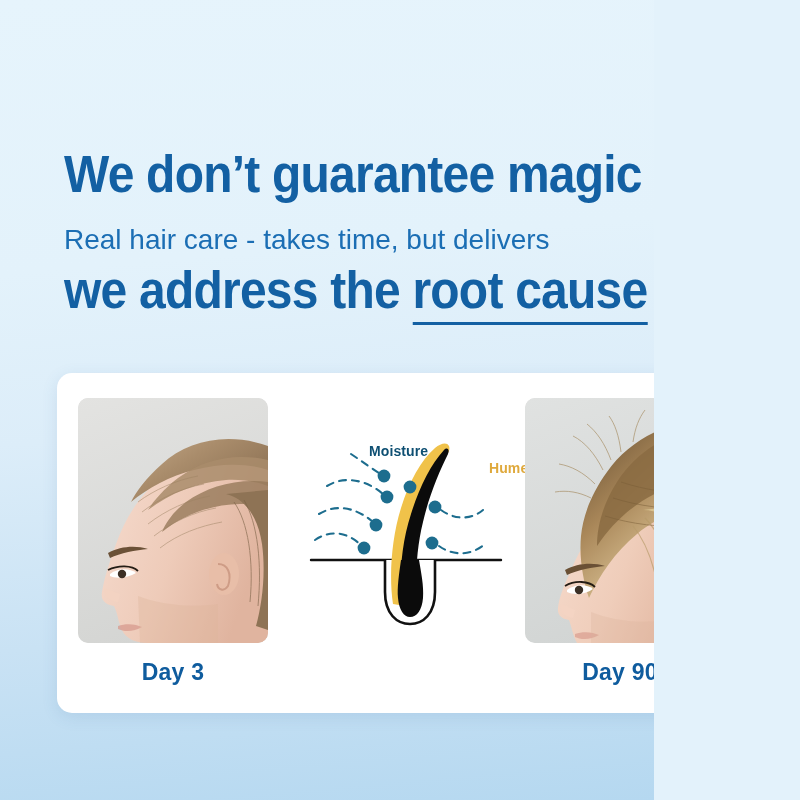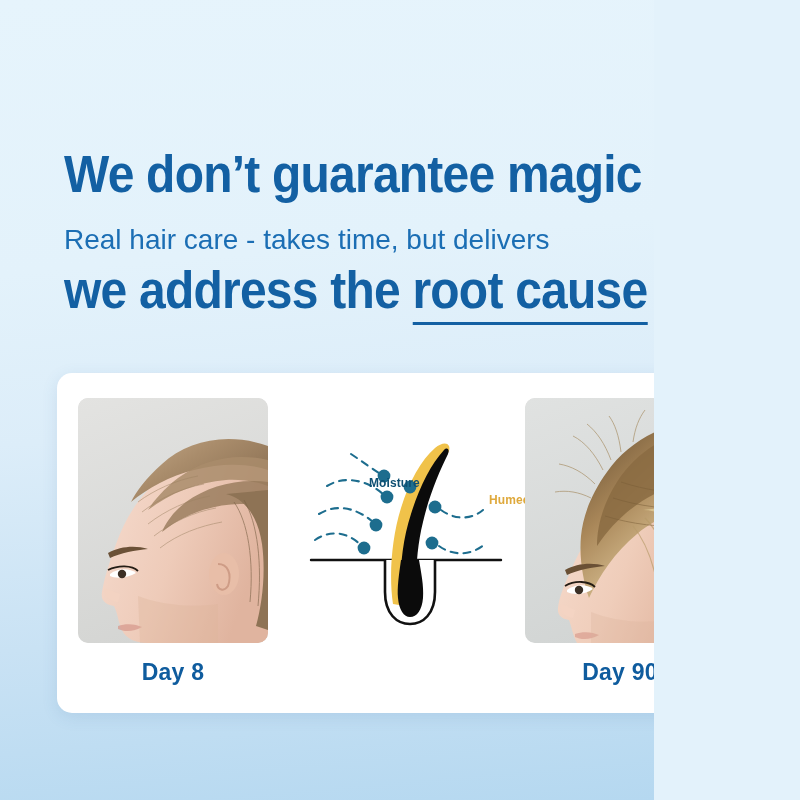--- a/index.html
+++ b/index.html
@@ -102,25 +102,24 @@
     position: absolute;
     left: 232px;
     top: 55px;
     width: 242px;
     height: 200px;
   }
   .diagram svg { display: block; width: 242px; height: 200px; }
 
   .diag-label {
     position: absolute;
-    font-size: 12px;
+    font-size: 14px;
     font-weight: bold;
     letter-spacing: 0.1px;
     white-space: nowrap;
-    margin-top: 33px;
   }
   .label-moisture {
     left: 80px;
     top: 15px;
     color: #0E4F72;
   }
   .label-humectants {
     left: 200px;
     top: 32px;
     color: #DFA93C;
@@ -214,21 +213,21 @@
             <circle cx="44" cy="176" r="4.2" fill="#3C3026"></circle>
             <path d="M30 172 C 40 167, 54 167, 60 173" stroke="#241C14" stroke-width="1.8" fill="none"></path>
 
             <ellipse cx="146" cy="176" rx="15" ry="21" fill="#E8BEA8"></ellipse>
             <path d="M140 166 C 150 166, 154 176, 150 188 C 146 194, 140 192, 139 186" fill="none" stroke="#CE9C86" stroke-width="2"></path>
 
             <path d="M60 198 C 80 206, 110 210, 140 206 L 140 245 L 62 245 Z" fill="#DDB49C" opacity="0.35"></path>
           </g>
         </svg>
       </div>
-      <div class="day-label">Day 8</div>
+      <div class="day-label">Day 3</div>
     </div>
 
     <div class="diagram">
       <svg viewBox="0 0 242 200" xmlns="http://www.w3.org/2000/svg" aria-hidden="true">
 
         <line x1="22" y1="132" x2="212" y2="132" stroke="#111111" stroke-width="2.4" stroke-linecap="round"></line>
 
         <path d="M96 132 L96 164 C 96 186, 108 196, 121 196 C 134 196, 146 186, 146 164 L 146 132" fill="#FFFFFF" stroke="#111111" stroke-width="2.6" stroke-linejoin="round"></path>
 
         <path d="M104 176

